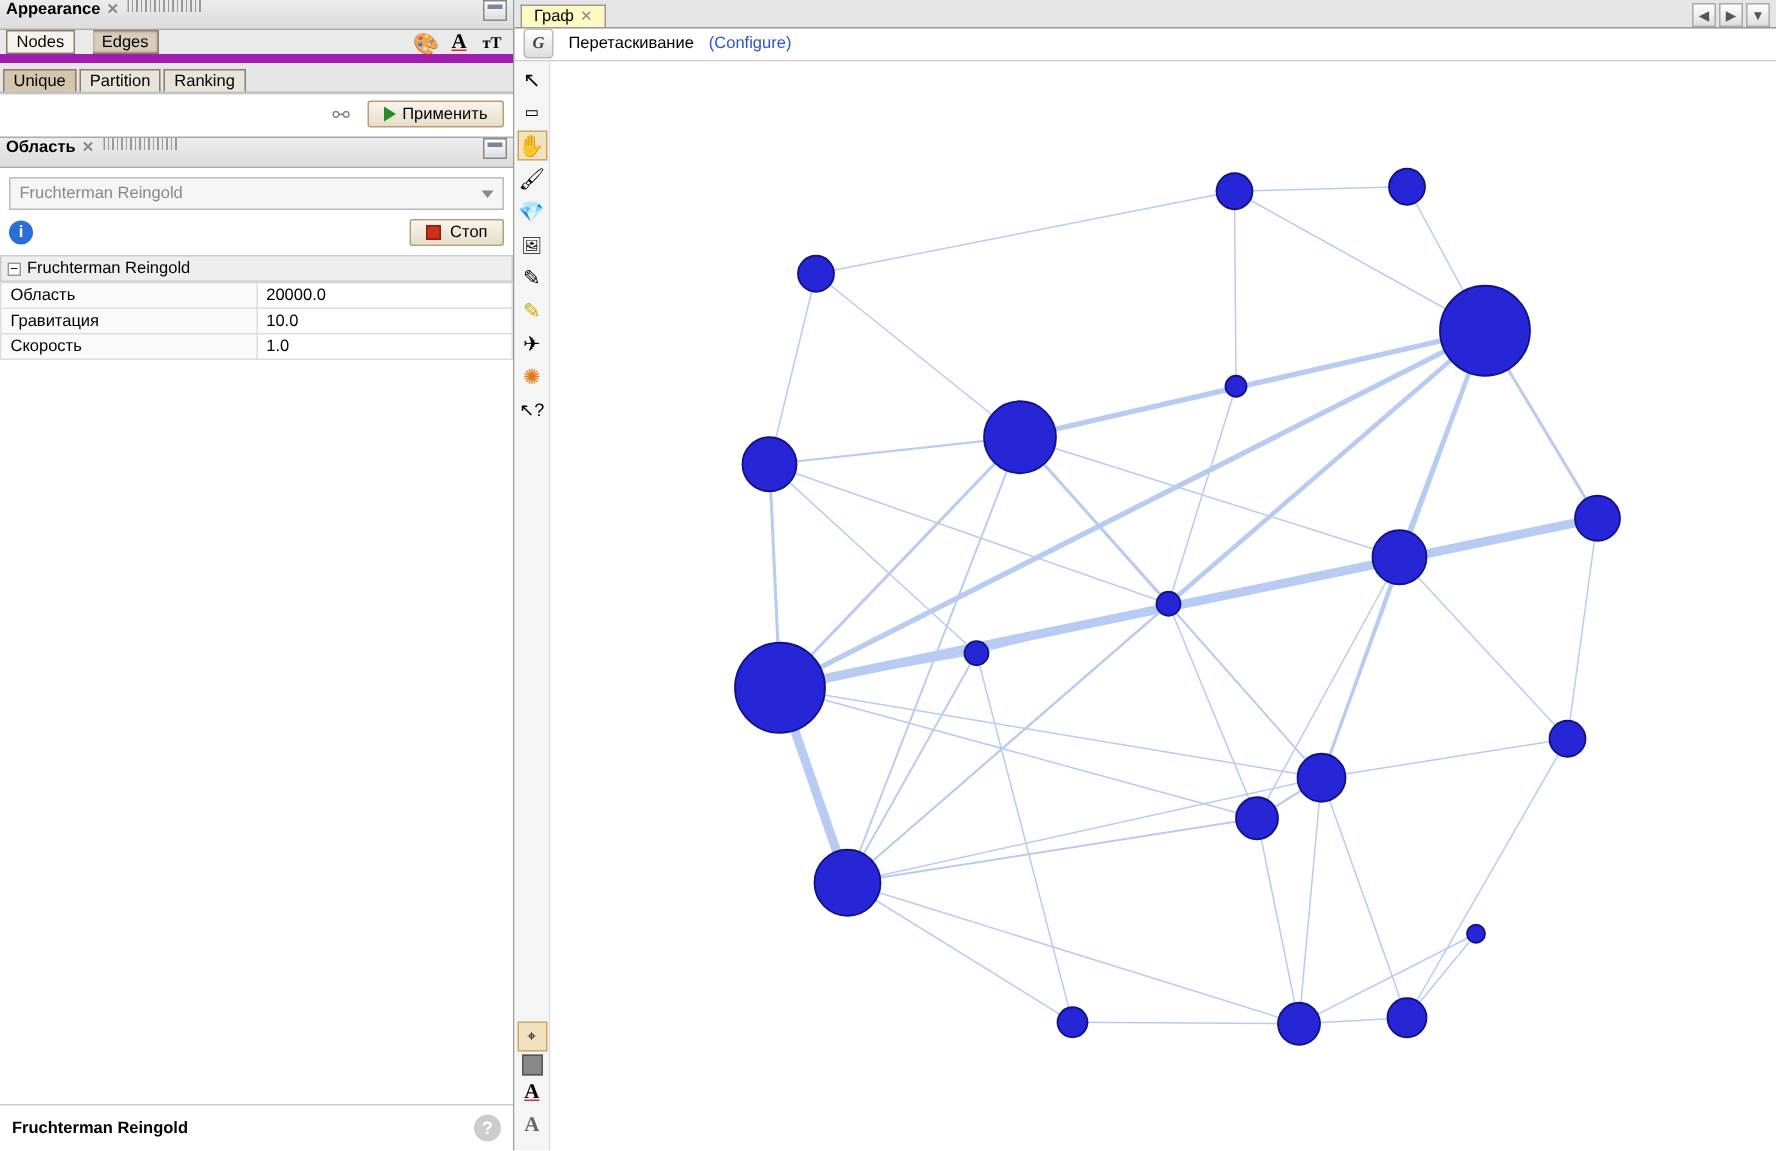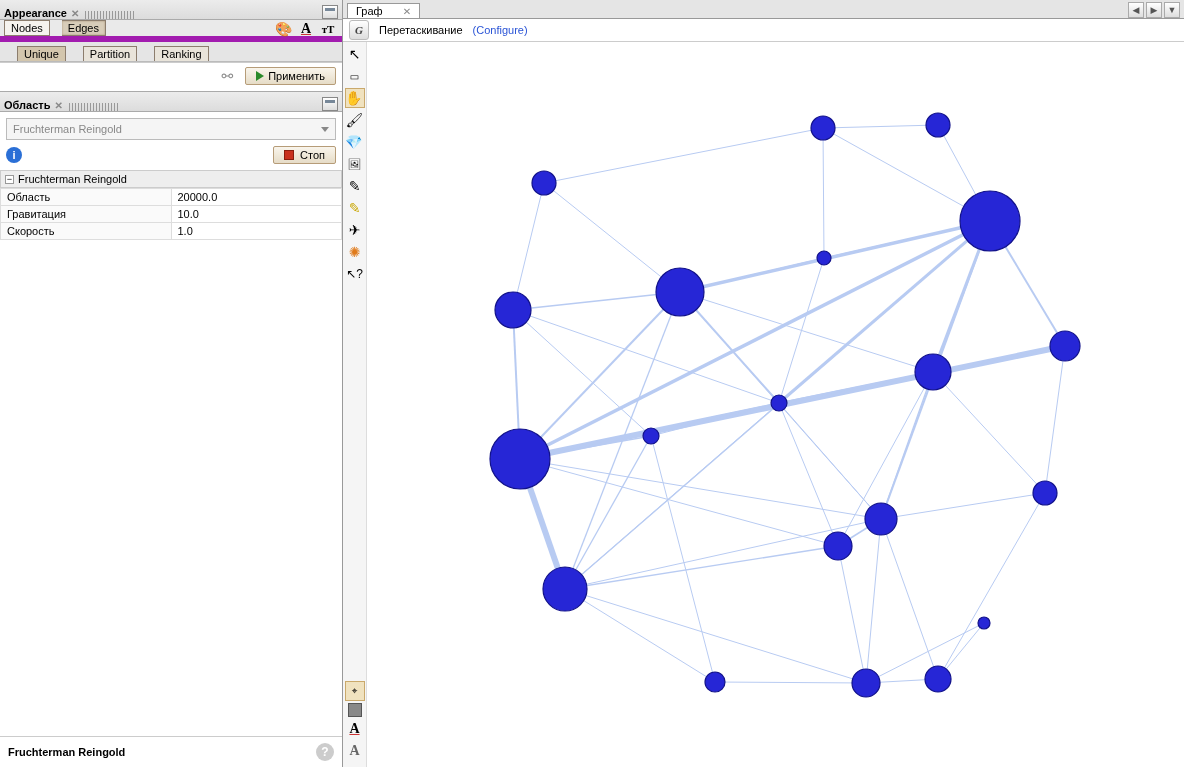--- a/index.html
+++ b/index.html
@@ -1,37 +1,37 @@
 <!DOCTYPE html>
 <html><head>
 <meta charset="utf-8">
 <style>
 * { box-sizing: border-box; margin: 0; padding: 0; }
 body { font-family: "Segoe UI", Tahoma, sans-serif; font-size: 11px; background: #fff; width: 1184px; height: 767px; overflow: hidden; }
 .app { display: flex; width: 100%; height: 100%; }
 .left-col { width: 343px; display: flex; flex-direction: column; border-right: 1px solid #999; }
-.panel-header { display: flex; align-items: flex-end; height: 20px; background: linear-gradient(#ececec,#dcdcdc); border-bottom: 1px solid #aaa; padding: 0 4px; font-weight: bold; }
+.panel-header { display: flex; align-items: flex-start; height: 20px; background: linear-gradient(#ececec,#dcdcdc); border-bottom: 1px solid #aaa; padding: 0 4px; font-weight: bold; }
 .panel-header .title { margin-right: 2px; }
 .panel-header .close-x { font-size: 10px; color: #888; margin-left: 2px; cursor: pointer; }
 .panel-header .spacer { flex: 1; }
 .panel-header .win-icon { width: 16px; height: 14px; border: 1px solid #888; background: linear-gradient(#fff,#ddd); cursor: pointer; position: relative; }
 .panel-header .win-icon::after{content:"";position:absolute;left:2px;right:2px;top:2px;height:3px;background:#789;}
 .drag-grip { width: 50px; height: 8px; margin-left: 6px; background: repeating-linear-gradient(90deg,#999 0 1px,transparent 1px 3px); }
 
 
 .appearance { display:flex; flex-direction:column; }
 .appearance-toolbar { display:flex; align-items:flex-start; height:22px; padding:0 4px; border-bottom:6px solid #a21caf; background:#eaeaea; }
 .toggle-group { display:flex; }
 .toggle-btn { border:1px solid #8c7d6d; background:#f6f3ee; padding:1px 6px; cursor:pointer; }
 .toggle-btn.sel { background:#d8cdb9; box-shadow:inset 0 0 2px #a08a6f; }
 .toggle-btn + .toggle-btn { border-left:none;margin-left:12px; }
 .appearance-toolbar .spacer{flex:1}
 .mini-icon { width:20px; height:18px; display:flex; align-items:center; justify-content:center; margin-left:2px; cursor:pointer; border:1px solid transparent; }
 .tab-strip { display:flex; align-items:flex-end; height:20px; padding-left:2px; border-bottom:1px solid #bbb; background:#e5e5e5; }
-.tab { border:1px solid #8c7d6d; border-bottom:none; padding:1px 6px; margin-right:2px; background:#e9e4da; cursor:pointer;margin-left:15px; }
+.tab { border:1px solid #8c7d6d; border-bottom:none; padding:1px 6px; margin-right:2px; background:#e9e4da; cursor:pointer; }
 .tab.sel { background:#d3c6ad; }
 .color-list { padding:8px 10px; height:190px; overflow:auto; }
 .color-row { display:flex; align-items:center; gap:8px; }
 .swatch { width:14px; height:14px; border:1px solid #999; background:#c7d8ff; }
 .apply-row { display:flex; align-items:center; justify-content:flex-end; gap:6px; padding:4px 6px 6px; border-top:1px solid #ccc; }
 .link-icon { font-size:14px; color:#888; margin-right:6px; }
 .apply-btn { display:flex; align-items:center; gap:4px; border:1px solid #b69c78; border-radius:2px; padding:2px 10px; background:linear-gradient(#f9f5ec,#e6dcc7); cursor:pointer; }
 .tri-play { width:0;height:0;border-top:5px solid transparent;border-bottom:5px solid transparent;border-left:8px solid #2a8a2a; }
 
 
@@ -48,21 +48,21 @@
 .prop-table { width:100%; border-collapse:collapse; }
 .prop-table td { border:1px solid #ddd; padding:2px 6px; }
 .prop-table td:first-child { width:50%; background:#fafafa; }
 .props-body { flex:1; overflow:auto; }
 .layout-footer { display:flex; align-items:center; padding:6px 8px; border-top:1px solid #ccc; font-weight:bold; gap:6px; }
 .help-dot { width:18px;height:18px;border-radius:50%;background:#ccc;color:#fff;display:flex;align-items:center;justify-content:center;font-size:12px;font-weight:bold;margin-left:auto; }
 
 
 .right-col { flex:1; display:flex; flex-direction:column; }
 .tabbar { display:flex; align-items:flex-end; height:20px; border-bottom:1px solid #999; background:#e5e5e5; padding-left:4px; }
-.tabbar .tab2 { display:flex; align-items:center; gap:20px; border:1px solid #999; border-bottom:none; background:#ffffff; padding:1px 8px; cursor:pointer; }
+.tabbar .tab2 { display:flex; align-items:center; gap:4px; border:1px solid #999; border-bottom:none; background:#fef9c3; padding:1px 8px; cursor:pointer; }
 .tabbar .tab2 .x { color:#888; font-size:10px; }
 .tabbar .spacer{flex:1}
 .navbtns { display:flex; gap:2px; margin-right:4px; }
 .navbtn { width:16px;height:16px;border:1px solid #aaa;background:linear-gradient(#fff,#ddd);display:flex;align-items:center;justify-content:center;cursor:pointer; font-size:9px; color:#555; }
 .subhdr { display:flex; align-items:center; gap:10px; height:24px; padding:0 6px; border-bottom:1px solid #ccc; }
 .logo { width:20px;height:20px; display:flex; align-items:center; justify-content:center; font-family: Georgia, serif; font-style:italic; font-weight:bold; color:#444; background:linear-gradient(#fff,#ddd); border:1px solid #bbb; border-radius:3px; }
 .subhdr a { color:#2a54d6; text-decoration:none; cursor:pointer; }
 .work { flex:1; display:flex; }
 .toolcol { width:24px; display:flex; flex-direction:column; align-items:center; padding-top:2px; gap:2px; border-right:1px solid #ddd; background:#f5f5f5; }
 .tool { width:20px; height:20px; display:flex; align-items:center; justify-content:center; cursor:pointer; border:1px solid transparent; font-size:14px; }

